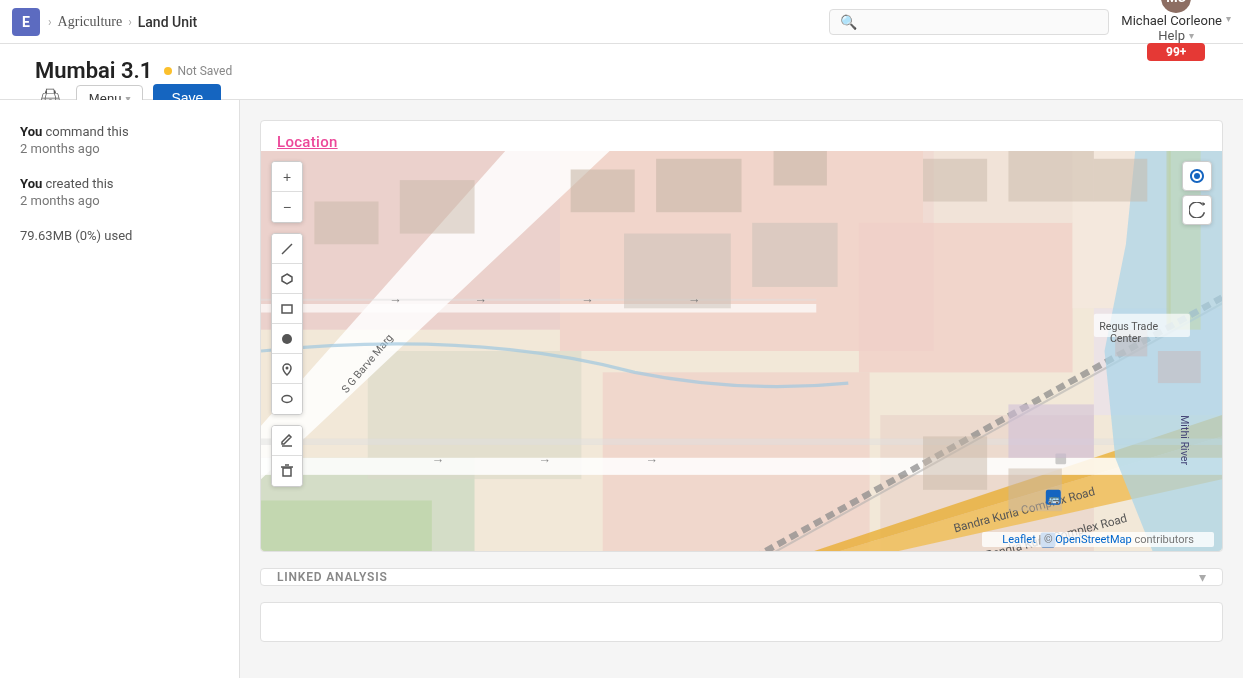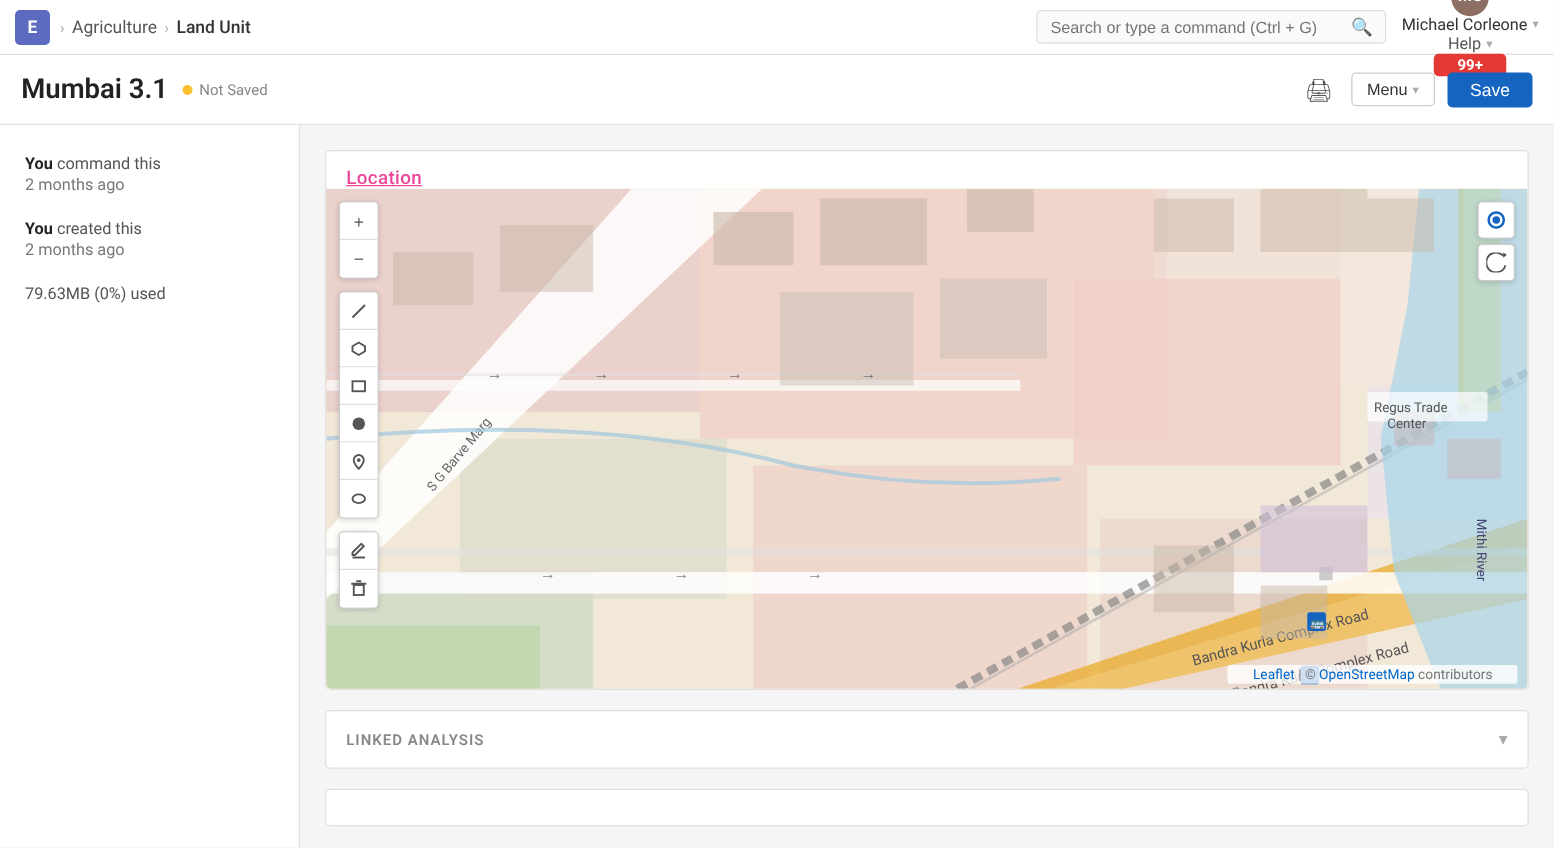--- a/index.html
+++ b/index.html
@@ -19,21 +19,21 @@
       width: 28px; height: 28px;
       background: #5c6bc0;
       border-radius: 4px;
       display: flex; align-items: center; justify-content: center;
       color: #fff; font-weight: bold; font-size: 14px;
       flex-shrink: 0;
     }
     .navbar-breadcrumb {
       display: flex; align-items: center; gap: 6px; color: #555;
     }
-    .navbar-breadcrumb a { color: #555; text-decoration: none; }
+    .navbar-breadcrumb a { color: #555; text-decoration: none; font-family: Liberation Serif, serif; }
     .navbar-breadcrumb .current { color: #333; font-weight: 500; }
     .navbar-search {
       margin-left: auto;
       display: flex; align-items: center;
       border: 1px solid #ddd; border-radius: 4px;
       padding: 4px 10px; gap: 6px; background: #fafafa;
       width: 280px;
     }
     .navbar-search input {
       border: none; outline: none; background: transparent;
@@ -56,24 +56,25 @@
       color: #555; font-size: 13px; cursor: pointer; display: flex; align-items: center; gap: 4px;
     }
     .notif-badge {
       background: #e53935; color: #fff;
       border-radius: 4px; padding: 2px 19px; font-size: 12px; font-weight: bold;
       cursor: pointer;
     }
 
     
     .page-header {
-      display: flex; align-items: center; justify-content: space-between;
+      display: flex; align-items: flex-start; justify-content: space-between;
       background: #fff; border-bottom: 1px solid #e0e0e0;
-      padding: 14px 17px;
+      padding: 14px 35px;
       height: 56px;
+      flex-direction: column;
     }
     .page-title-area { display: flex; align-items: center; gap: 12px; }
     .page-title { font-size: 22px; font-weight: 600; color: #222; }
     .not-saved-badge {
       display: flex; align-items: center; gap: 5px;
       font-size: 12px; color: #888;
     }
     .not-saved-dot { width: 8px; height: 8px; border-radius: 50%; background: #fbc02d; }
     .header-actions { display: flex; align-items: center; gap: 10px; }
     .print-btn {
@@ -178,21 +179,21 @@
       position: absolute;
       bottom: 4px; right: 8px;
       font-size: 11px; color: #777; background: rgba(255,255,255,0.8);
       padding: 1px 20px; border-radius: 2px;
     }
     .map-attribution a { color: #0066cc; text-decoration: none; }
 
     
     .linked-card {
       background: #fff; border: 1px solid #e0e0e0; border-radius: 4px;
-      padding: 14px 16px;
+      padding: 0 16px;
     }
     .linked-header {
       display: flex; align-items: center; justify-content: space-between;
       cursor: pointer;
     }
     .linked-title {
       font-size: 12px; font-weight: 600; color: #888; letter-spacing: 0.8px;
       text-transform: uppercase;
     }
     .chevron-icon { color: #aaa; font-size: 14px; }
@@ -210,21 +211,20 @@
   <div class="navbar-logo">
     <span>E</span>
   </div>
   <span class="navbar-breadcrumb">
     <span style="color:#aaa; font-size:12px;">›</span>
     <a href="#">Agriculture</a>
     <span style="color:#aaa; font-size:12px;">›</span>
     <span class="current">Land Unit</span>
   </span>
   <div class="navbar-search">
-    <input type="text" placeholder="Search or type a command (Ctrl + G)" style="">
     <span class="search-icon">🔍</span>
   </div>
   <div class="navbar-right">
     <div class="user-avatar">
       <span>MC</span>
     </div>
     <span class="user-name">
       <span>Michael Corleone</span>
       <span style="font-size:10px; color:#aaa;">▾</span>
     </span>

